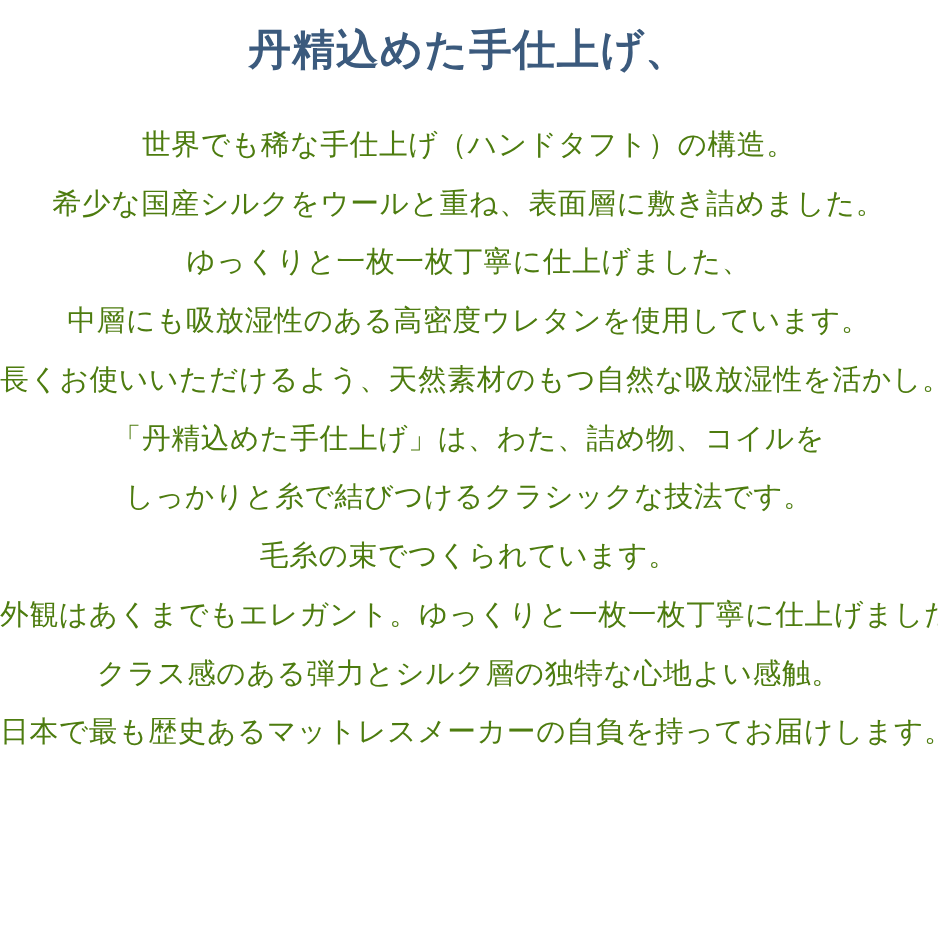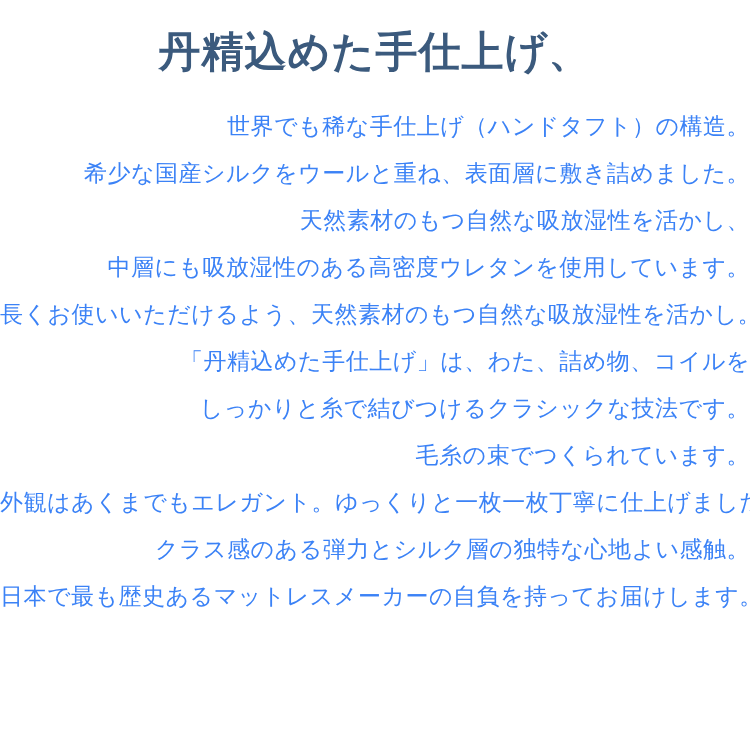--- a/index.html
+++ b/index.html
@@ -11,59 +11,59 @@
     position: relative;
     width: 750px;
     height: 750px;
     background: #ffffff;
     overflow: hidden;
     font-family: "Liberation Serif", "DejaVu Serif", serif;
     box-sizing: border-box;
     padding-top: 13px;
   }
   .heading {
-    margin: 15px;
+    margin: 4px;
     text-align: center;
     color: #3b5a7d;
-    font-size: 42px;
+    font-size: 34px;
     line-height: 48px;
     font-weight: 600;
     letter-spacing: 1px;
     font-family: "Liberation Serif", "DejaVu Serif", serif;
   }
   .heading .heading-line {
     display: block;
   }
   .body-text {
     margin-top: 27px;
   }
   .body-line {
     margin: 0;
-    text-align: right;
-    color: #3b82f6;
+    text-align: center;
+    color: #4d7c0f;
     font-size: 23px;
     line-height: 47px;
     font-weight: 400;
     letter-spacing: 0.5px;
     white-space: nowrap;
   }
 </style>
 </head>
 <body>
 
 <div class="page">
 
   <h1 class="heading">
     <span class="heading-line">丹精込めた手仕上げ、</span>
   </h1>
 
   <div class="body-text">
     <p class="body-line">世界でも稀な手仕上げ（ハンドタフト）の構造。</p>
     <p class="body-line">希少な国産シルクをウールと重ね、表面層に敷き詰めました。</p>
-    <p class="body-line">天然素材のもつ自然な吸放湿性を活かし、</p>
+    <p class="body-line">ゆっくりと一枚一枚丁寧に仕上げました、</p>
     <p class="body-line">中層にも吸放湿性のある高密度ウレタンを使用しています。</p>
     <p class="body-line">長くお使いいただけるよう、天然素材のもつ自然な吸放湿性を活かし。</p>
     <p class="body-line">「丹精込めた手仕上げ」は、わた、詰め物、コイルを</p>
     <p class="body-line">しっかりと糸で結びつけるクラシックな技法です。</p>
     <p class="body-line">毛糸の束でつくられています。</p>
     <p class="body-line">外観はあくまでもエレガント。ゆっくりと一枚一枚丁寧に仕上げました。</p>
     <p class="body-line">クラス感のある弾力とシルク層の独特な心地よい感触。</p>
     <p class="body-line">日本で最も歴史あるマットレスメーカーの自負を持ってお届けします。</p>
   </div>
 

